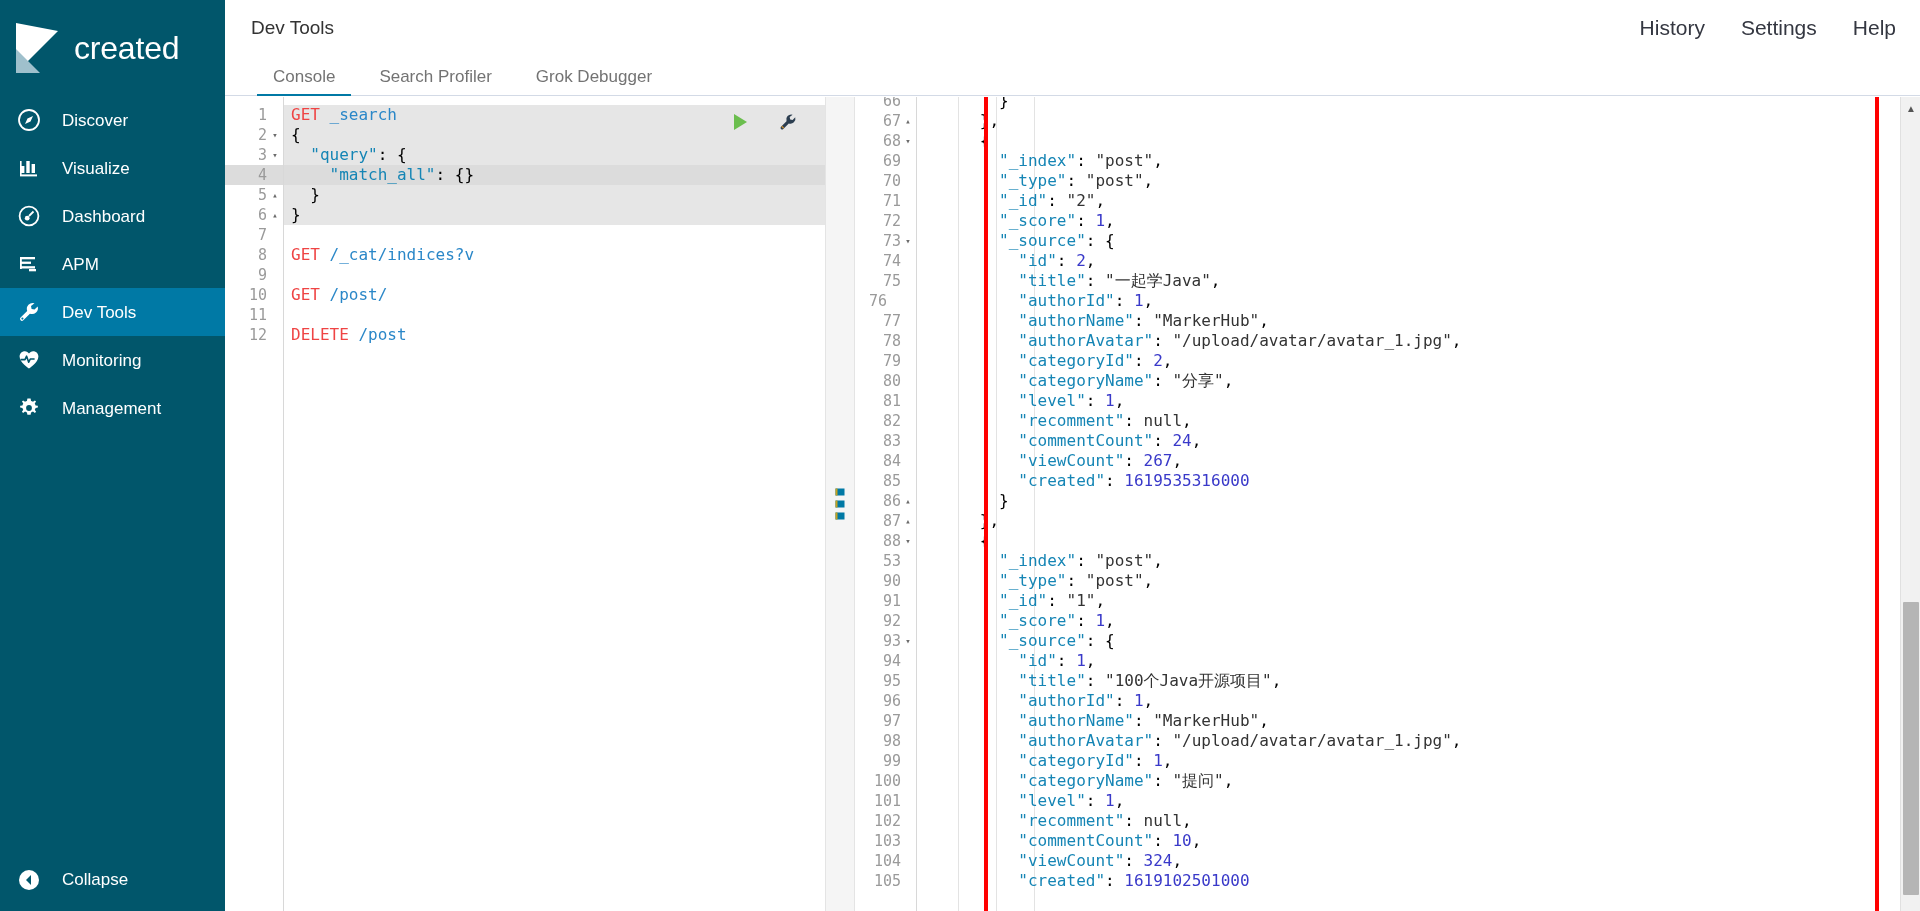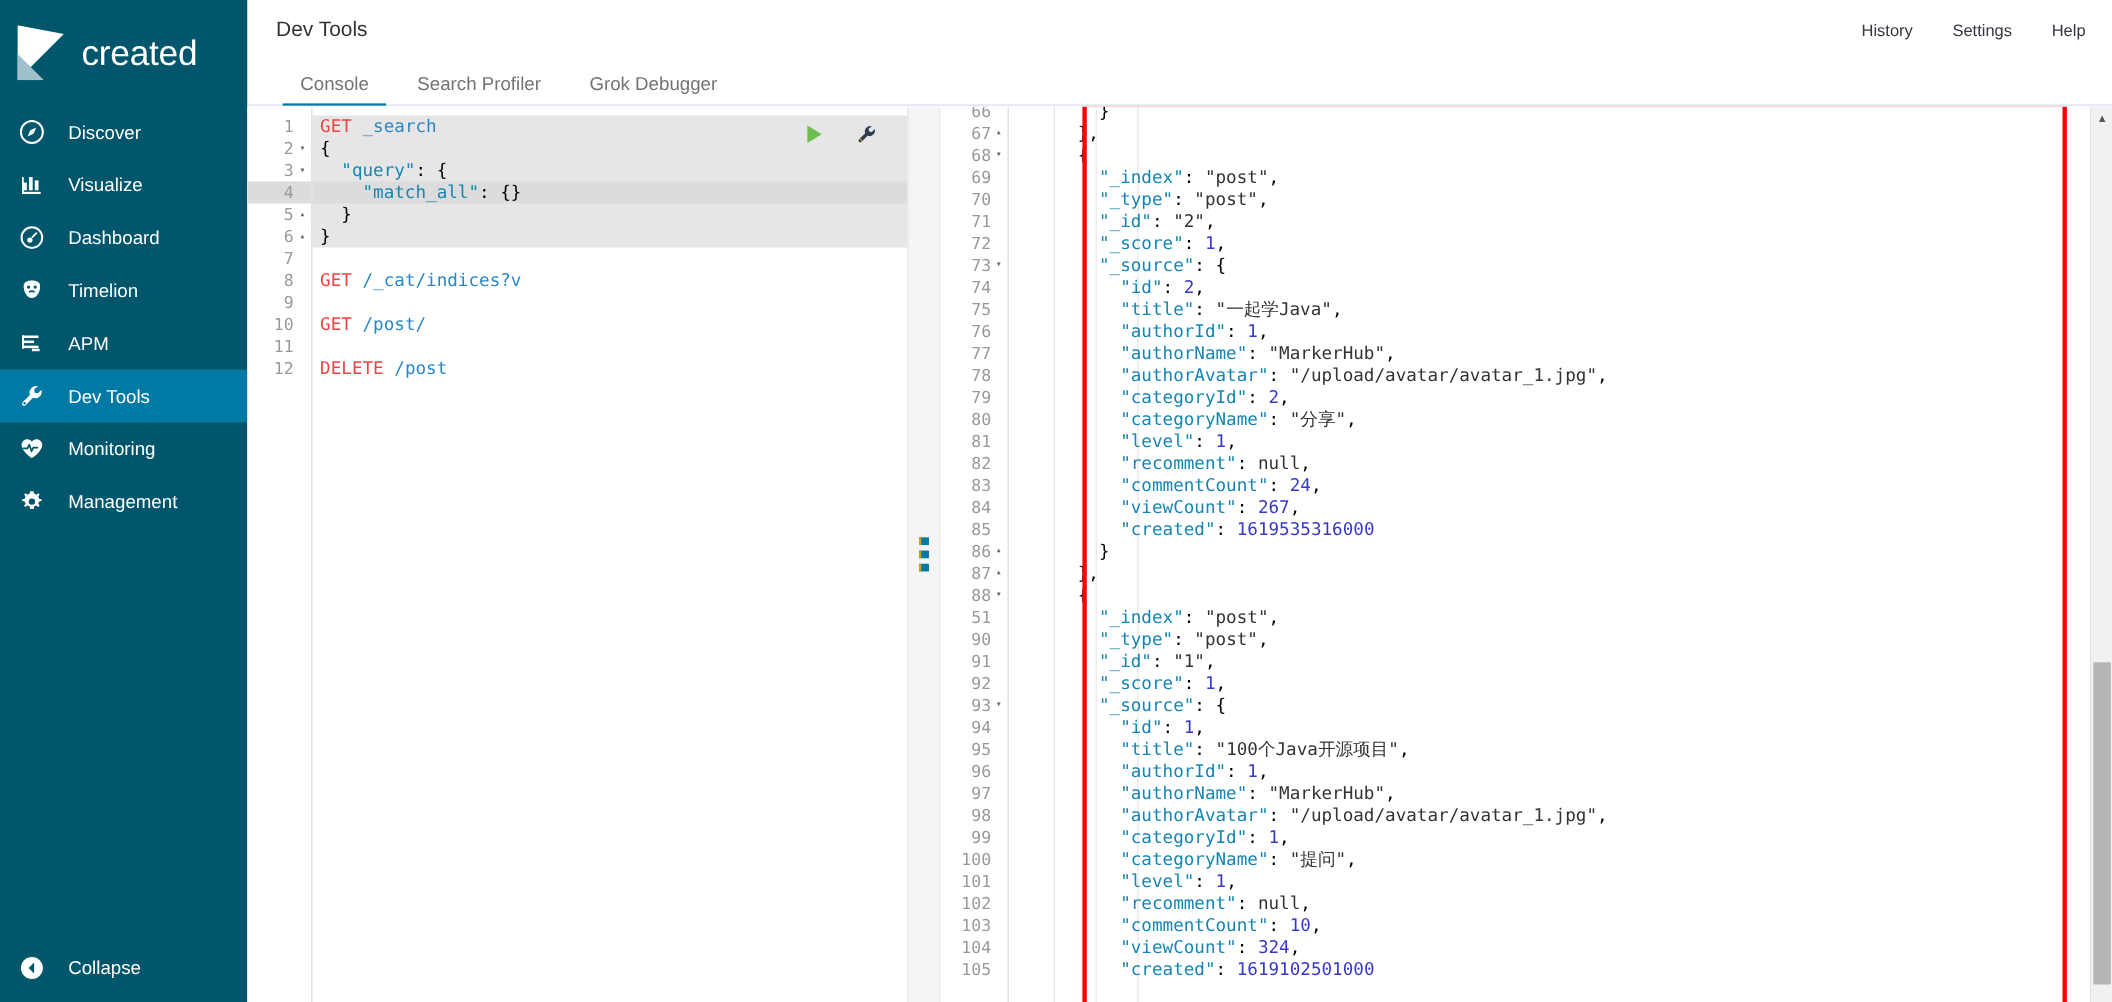--- a/index.html
+++ b/index.html
@@ -61,21 +61,21 @@
   .main { flex: 1 1 auto; height: 911px; position: relative; background: #fff; overflow: hidden; }
 
   .topbar {
     height: 56px;
     display: flex; align-items: center;
     padding: 0 24px 0 26px;
     position: relative;
   }
   .app-title { font-size: 19px; color: #333333; font-weight: 400; }
   .topbar-right { margin-left: auto; display: flex; align-items: center; gap: 36px; }
-  .topbar-link { font-size: 15px; color: #343741; cursor: pointer; }
+  .topbar-link { font-size: 21px; color: #343741; cursor: pointer; }
 
   .tabbar {
     height: 40px;
     display: flex; align-items: flex-end;
     padding-left: 26px;
     gap: 0;
     border-bottom: 1px solid #d3dae6;
     position: relative;
   }
   .tab {
@@ -286,31 +286,20 @@
         <span class="nav-icon">
           <svg width="24" height="24" viewBox="0 0 24 24">
             <circle cx="12" cy="12" r="9.4" fill="none" stroke="#fff" stroke-width="1.8"></circle>
             <path d="M12 12 L16.5 7.5" stroke="#fff" stroke-width="1.8" fill="none"></path>
             <circle cx="10.2" cy="14.2" r="2.4" fill="#fff"></circle>
           </svg>
         </span>
         <span class="nav-label">Dashboard</span>
       </div>
 
-      <div class="nav-item">
-        <span class="nav-icon">
-          <svg width="24" height="24" viewBox="0 0 24 24">
-            <path d="M4.5 8 C4.5 4.5 8 3 12 3 C16 3 19.5 4.5 19.5 8 C19.5 14 16 19 12 19 C8 19 4.5 14 4.5 8 Z" fill="#fff"></path>
-            <circle cx="9" cy="9" r="1.5" fill="#01566b"></circle>
-            <circle cx="15" cy="9" r="1.5" fill="#01566b"></circle>
-            <path d="M9.5 13.5 Q12 11.8 14.5 13.5" stroke="#01566b" stroke-width="1.6" fill="none"></path>
-          </svg>
-        </span>
-        <span class="nav-label">Timelion</span>
-      </div>
 
       <div class="nav-item">
         <span class="nav-icon">
           <svg width="24" height="24" viewBox="0 0 24 24">
             <rect x="3" y="5" width="15" height="2.3" fill="#fff"></rect>
             <rect x="3" y="9.6" width="11" height="2.3" fill="#fff"></rect>
             <rect x="3" y="14.2" width="15" height="2.3" fill="#fff"></rect>
             <rect x="12" y="17" width="7" height="2.3" fill="#fff"></rect>
             <rect x="3" y="5" width="1.8" height="12" fill="#fff"></rect>
           </svg>
@@ -444,34 +433,34 @@
               <div class="resp-gutter-line" style="top: -6px;">66</div>
               <div class="resp-gutter-line" style="top: 14px;">67<span class="fold">▴</span></div>
               <div class="resp-gutter-line" style="top: 34px;">68<span class="fold">▾</span></div>
               <div class="resp-gutter-line" style="top: 54px;">69</div>
               <div class="resp-gutter-line" style="top: 74px;">70</div>
               <div class="resp-gutter-line" style="top: 94px;">71</div>
               <div class="resp-gutter-line" style="top: 114px;">72</div>
               <div class="resp-gutter-line" style="top: 134px;">73<span class="fold">▾</span></div>
               <div class="resp-gutter-line" style="top: 154px;">74</div>
               <div class="resp-gutter-line" style="top: 174px;">75</div>
-              <div class="resp-gutter-line" style="top: 194px;">76</div>
+              <div class="resp-gutter-line" style="top: 194px; text-align: center;">76</div>
               <div class="resp-gutter-line" style="top: 214px;">77</div>
               <div class="resp-gutter-line" style="top: 234px;">78</div>
               <div class="resp-gutter-line" style="top: 254px;">79</div>
               <div class="resp-gutter-line" style="top: 274px;">80</div>
               <div class="resp-gutter-line" style="top: 294px;">81</div>
               <div class="resp-gutter-line" style="top: 314px;">82</div>
               <div class="resp-gutter-line" style="top: 334px;">83</div>
               <div class="resp-gutter-line" style="top: 354px;">84</div>
               <div class="resp-gutter-line" style="top: 374px;">85</div>
               <div class="resp-gutter-line" style="top: 394px;">86<span class="fold">▴</span></div>
               <div class="resp-gutter-line" style="top: 414px;">87<span class="fold">▴</span></div>
               <div class="resp-gutter-line" style="top: 434px;">88<span class="fold">▾</span></div>
-              <div class="resp-gutter-line" style="top: 454px;">51</div>
+              <div class="resp-gutter-line" style="top: 454px;">53</div>
               <div class="resp-gutter-line" style="top: 474px;">90</div>
               <div class="resp-gutter-line" style="top: 494px;">91</div>
               <div class="resp-gutter-line" style="top: 514px;">92</div>
               <div class="resp-gutter-line" style="top: 534px;">93<span class="fold">▾</span></div>
               <div class="resp-gutter-line" style="top: 554px;">94</div>
               <div class="resp-gutter-line" style="top: 574px;">95</div>
               <div class="resp-gutter-line" style="top: 594px;">96</div>
               <div class="resp-gutter-line" style="top: 614px;">97</div>
               <div class="resp-gutter-line" style="top: 634px;">98</div>
               <div class="resp-gutter-line" style="top: 654px;">99</div>

